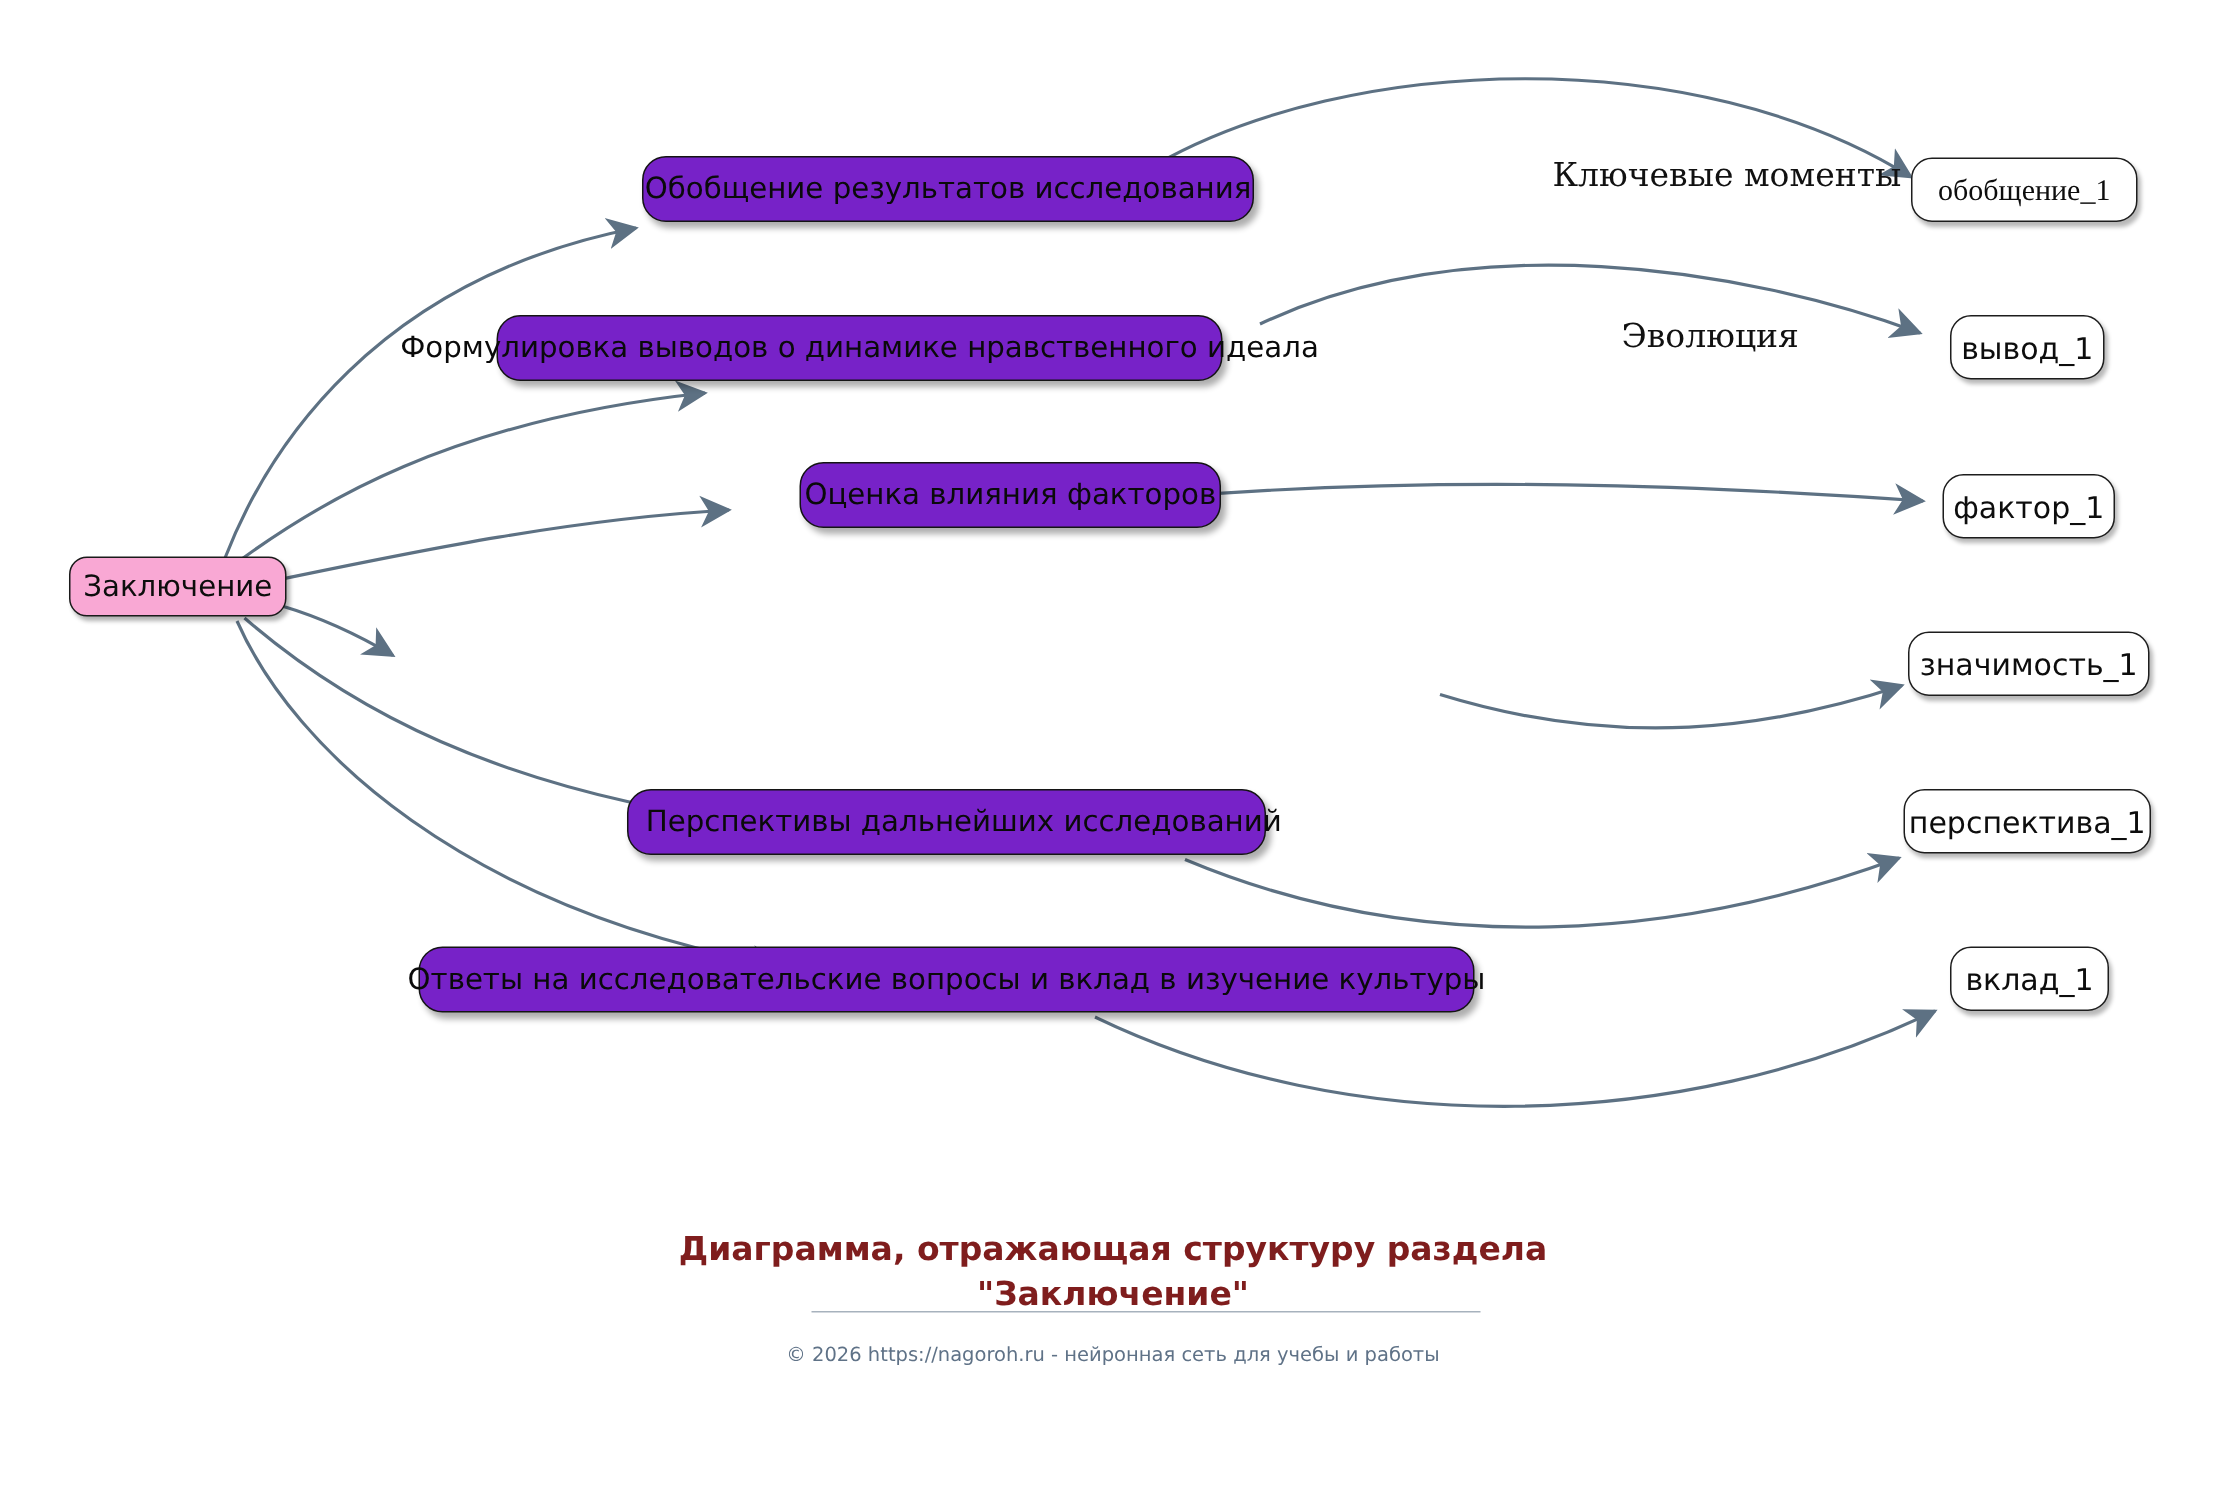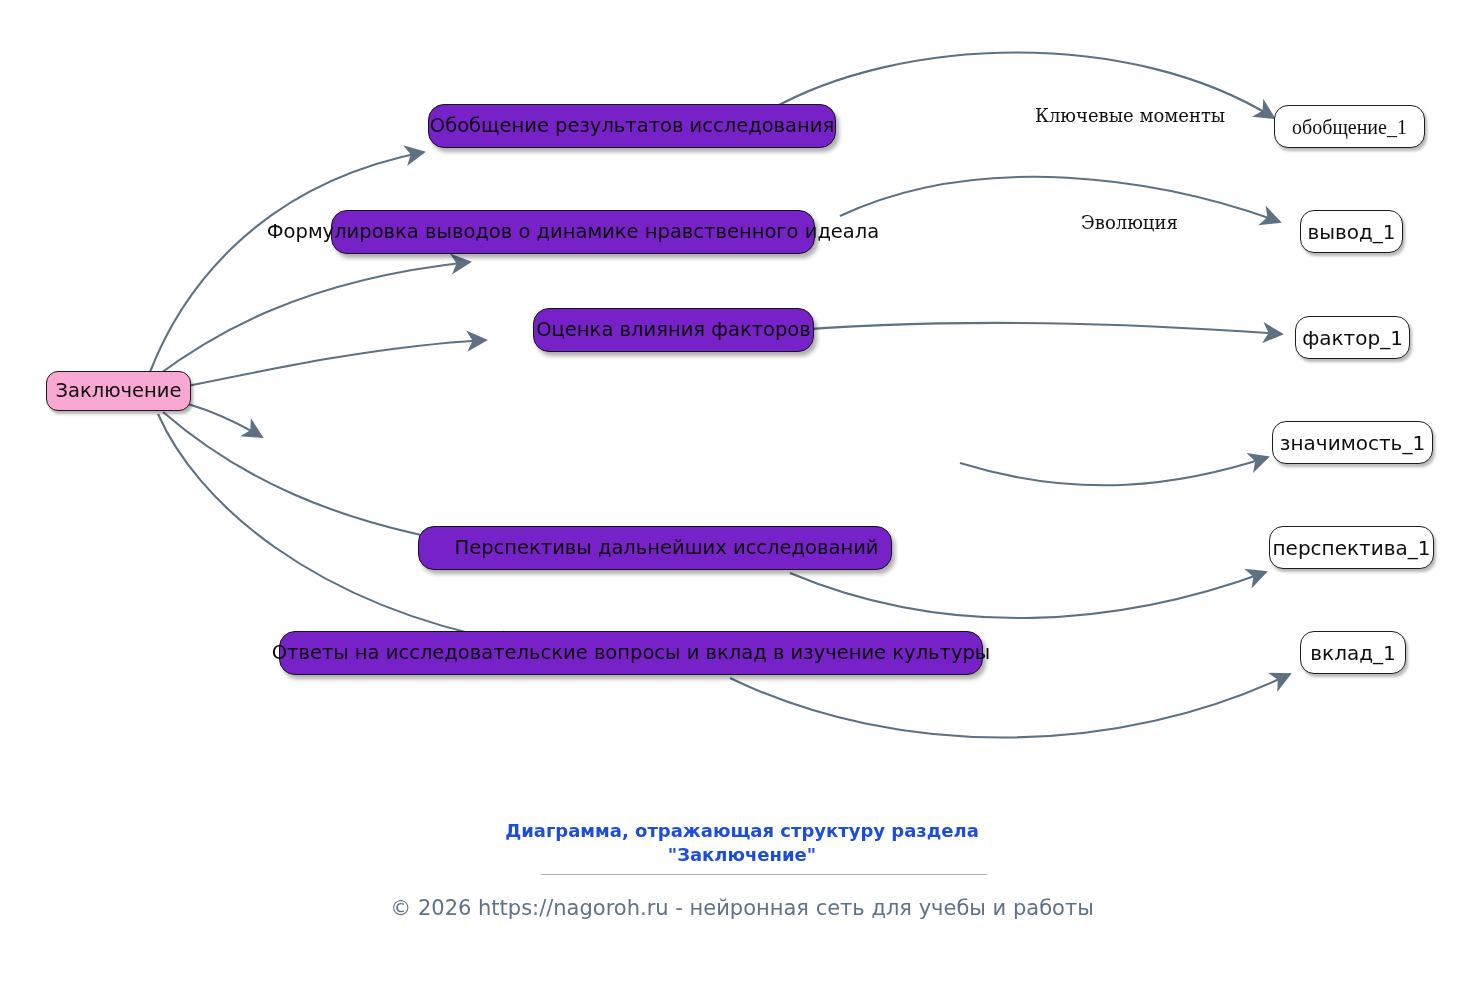--- a/index.html
+++ b/index.html
@@ -22,29 +22,29 @@
     color:#0a0a0a;font-size:19.5px;
     box-shadow:3px 4px 4px rgba(0,0,0,.32);
   }
   .node-leaf{
     background:#ffffff;border:1.8px solid #1d1d1d;border-radius:14px;
     color:#0d0d0d;font-size:20px;
     box-shadow:2px 3px 3px rgba(0,0,0,.28);
   }
 
   .edge-label{position:absolute;font-family:"DejaVu Serif","Liberation Serif",serif;
-              font-size:18px;color:#111;white-space:nowrap;}
+              font-size:22px;color:#111;white-space:nowrap;}
 
   #footer{position:absolute;left:0;width:1484px;text-align:center;}
-  #cap{top:819px;font-size:18px;font-weight:bold;color:#1d4ed8;line-height:1.35;}
+  #cap{top:819px;font-size:22px;font-weight:bold;color:#7f1d1d;line-height:1.35;}
   #cap .l2{display:block;}
   #rule{position:absolute;left:541px;top:874px;width:446px;height:0;
         border-top:1.4px solid #a7b2bd;}
   #copy{position:absolute;left:0;top:896px;width:1484px;text-align:center;
-        font-size:21px;color:#5f7287;}
+        font-size:13px;color:#5f7287;}
 </style>
 </head>
 <body>
 
 <div id="stage">
 
   <svg id="edges" viewBox="0 0 1484 991" xmlns="http://www.w3.org/2000/svg">
     <defs>
       <marker id="ah" viewBox="0 0 12 12" refX="10" refY="6" markerWidth="11" markerHeight="11" orient="auto-start-reverse">
         <path d="M0,0.5 L11,6 L0,11.5 L3,6 Z" fill="#5d7183"></path>
@@ -78,21 +78,21 @@
 
   <div class="node node-proc" style="left:331px;top:210px;width:484px;height:44px;">
     <span class="lbl">Формулировка выводов о динамике нравственного идеала</span>
   </div>
 
   <div class="node node-proc" style="left:491px;top:308px;width:281px;height:44px;margin-left:42px;">
     <span class="lbl">Оценка влияния факторов</span>
   </div>
 
 
-  <div class="node node-proc" style="left:418px;top:526px;width:474px;height:44px;padding-left:23px;">
+  <div class="node node-proc" style="left:418px;top:526px;width:426px;height:44px;padding-left:23px;">
     <span class="lbl">Перспективы дальнейших исследований</span>
   </div>
 
   <div class="node node-proc" style="left:279px;top:631px;width:704px;height:44px;">
     <span class="lbl">Ответы на исследовательские вопросы и вклад в изучение культуры</span>
   </div>
 
   <div class="node node-leaf" style="left:1274px;top:105px;width:151px;height:43px;font-family:Liberation Serif, serif;">
     <span class="lbl">обобщение_1</span>
   </div>

